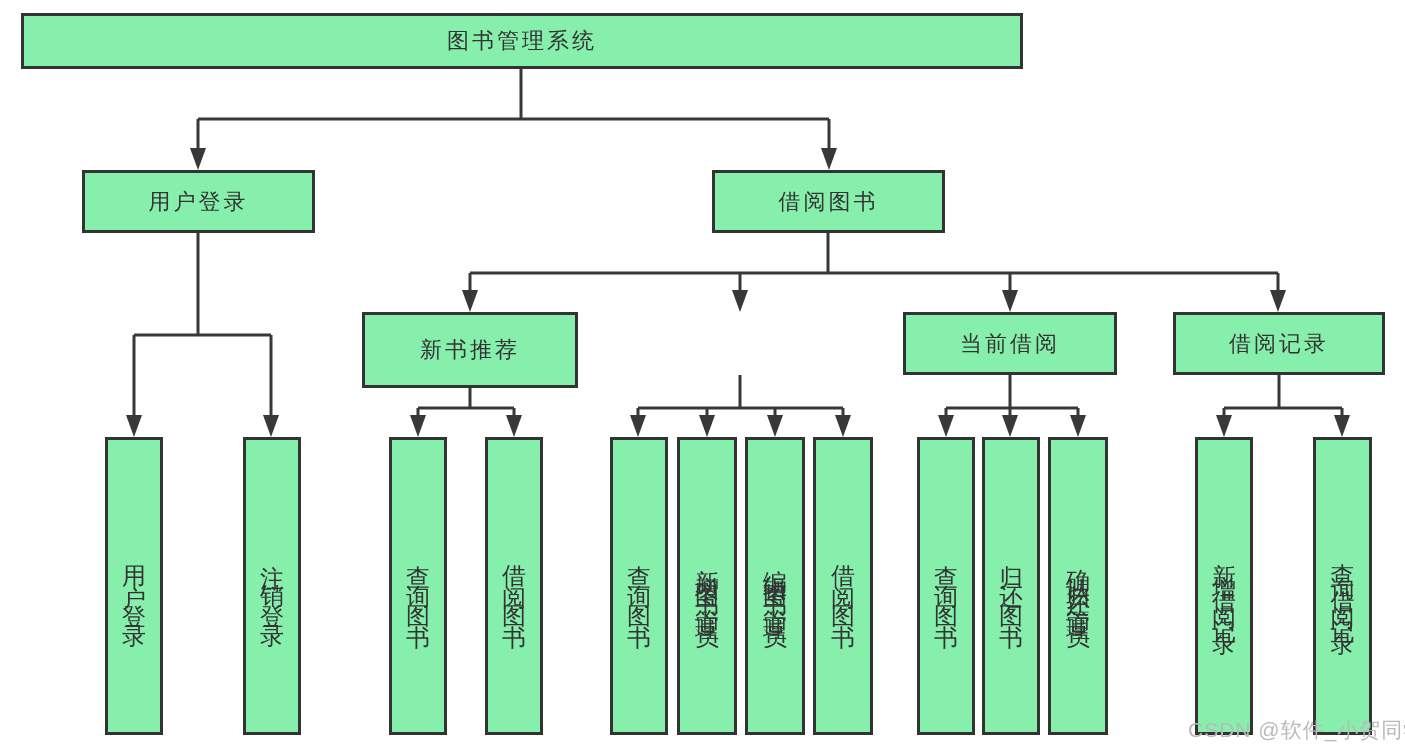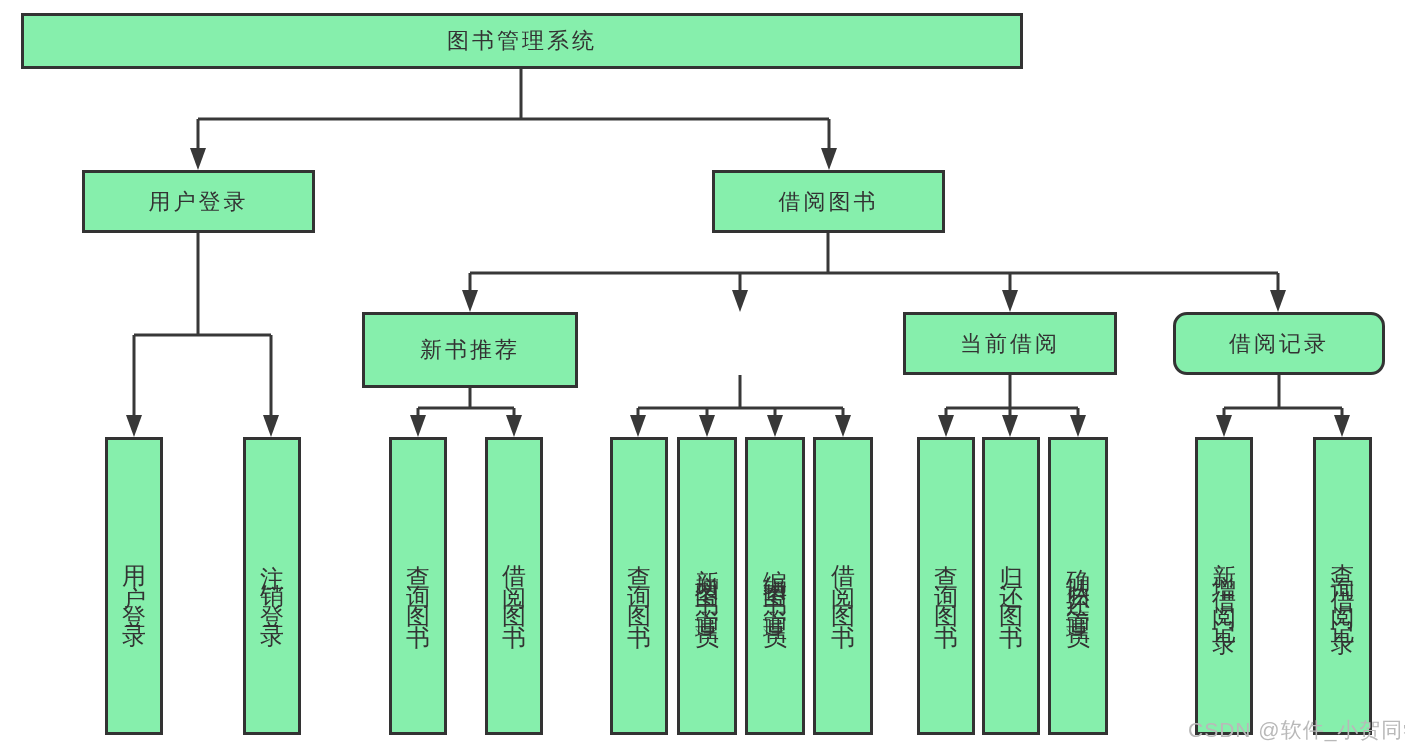--- a/index.html
+++ b/index.html
@@ -107,21 +107,21 @@
   <div class="node" style="left:712px; top:170px; width:233px; height:63px;">
     <span class="hlabel">借阅图书</span>
   </div>
 
   <div class="node" style="left:362px; top:312px; width:216px; height:76px;">
     <span class="hlabel">新书推荐</span>
   </div>
   <div class="node" style="left:903px; top:312px; width:214px; height:63px;">
     <span class="hlabel">当前借阅</span>
   </div>
-  <div class="node" style="left:1173px; top:312px; width:212px; height:63px;border-radius:14px;">
+  <div class="node" style="left:1173px; top:312px; width:212px; height:63px;">
     <span class="hlabel">借阅记录</span>
   </div>
 
   <div class="node vnode" style="left:105px; width:58px;">
     <span class="vtext len4">用户登录</span>
   </div>
   <div class="node vnode" style="left:243px; width:58px;">
     <span class="vtext len4">注销登录</span>
   </div>
 

